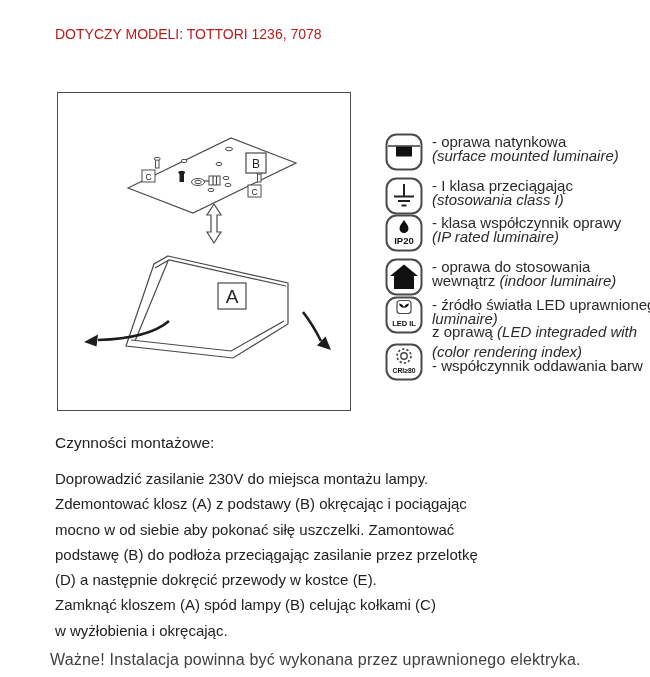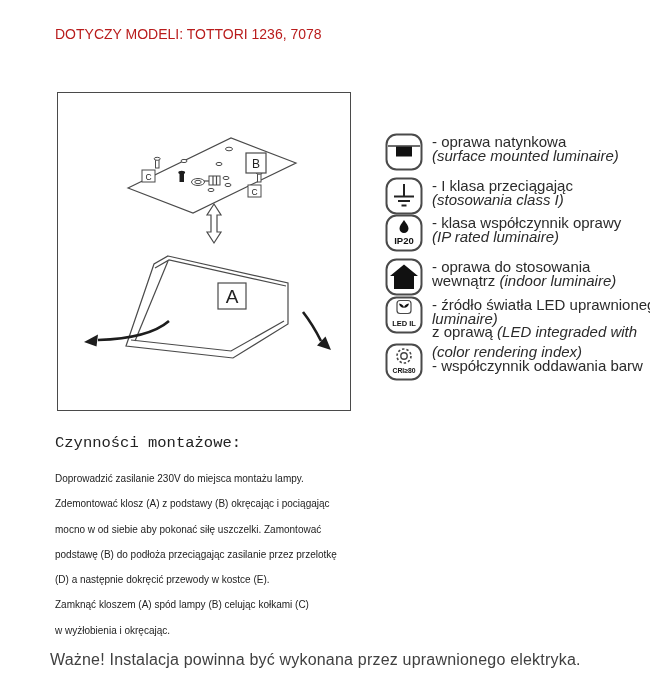--- a/index.html
+++ b/index.html
@@ -20,24 +20,24 @@
   }
   .diagram-box svg{display:block;width:292px;height:317px;}
   .legend-row{position:absolute;left:385px;display:flex;align-items:flex-start;}
   .legend-icon{flex:0 0 38px;width:38px;height:38px;}
   .legend-text{
     margin-left:9px;padding-top:2px;width:212px;
     font-size:15px;line-height:13.5px;color:#2b2b2b;
   }
   .lt-line{white-space:nowrap;}
   .it{font-style:italic;}
-  .sec-heading{position:absolute;left:55px;top:434px;font-size:15.5px;color:#222;font-family:Liberation Mono, monospace;}
+  .sec-heading{position:absolute;left:55px;top:434px;font-size:15.5px;color:#222;}
   .paragraph{
     position:absolute;left:55px;top:466px;width:560px;
-    font-size:10px;line-height:25.3px;color:#222;white-space:pre-line;
+    font-size:15px;line-height:25.3px;color:#222;white-space:pre-line;
   }
   .warning{
     position:absolute;left:50px;top:651px;font-size:16px;letter-spacing:.2px;color:#404040;white-space:nowrap;
   }
   .dln{stroke:#4a4a4a;stroke-width:1.2;fill:none;}
   .dfill{fill:#ffffff;stroke:#4a4a4a;stroke-width:1.2;}
   .dsmall{fill:#ffffff;stroke:#4a4a4a;stroke-width:1;}
   .ddark{fill:#1d1d1d;stroke:none;}
   .dlabel{font-family:"Liberation Sans",sans-serif;fill:#222;}
 </style>

